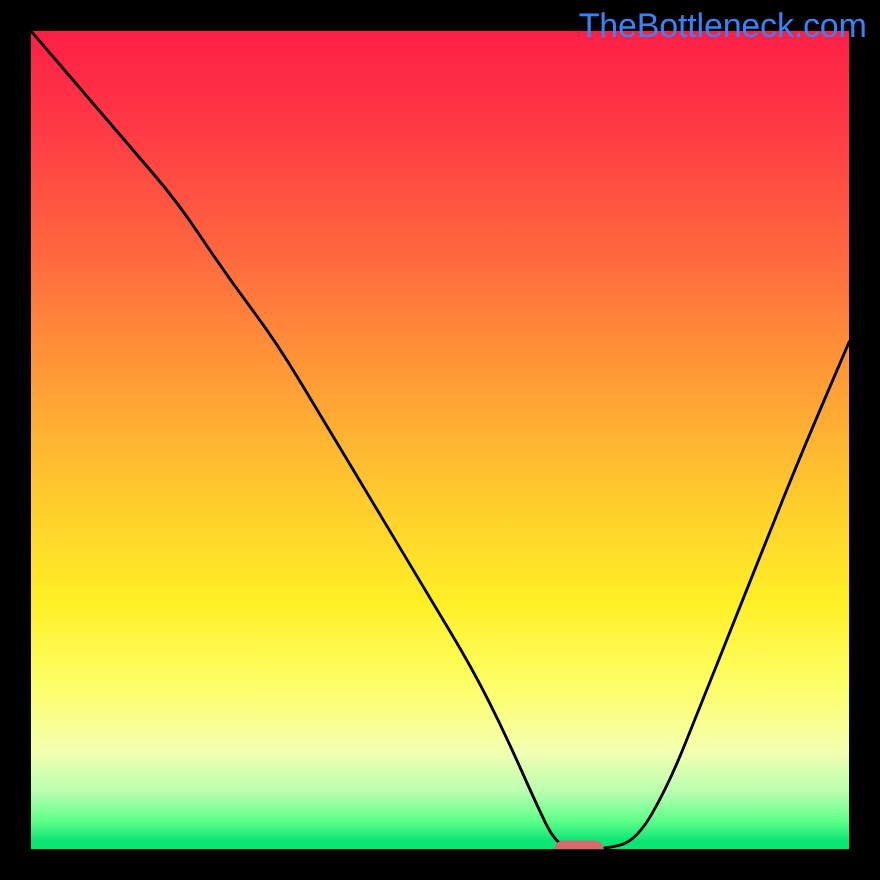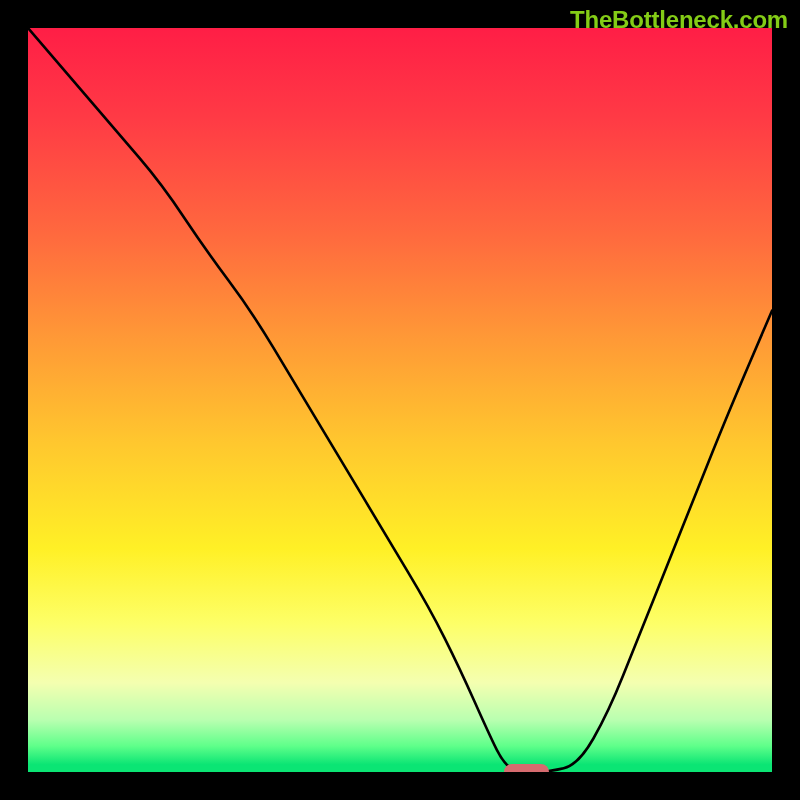--- a/index.html
+++ b/index.html
@@ -41,23 +41,23 @@
       #b9ffb0 93%,
       #5fff8a 96.5%,
       #0be574 99%,
       #0be574 100%
     );
   }
   .watermark {
     position: absolute;
     top: 6px;
     right: 12px;
-    color: #84cc16;
-    font-size: 24px;
-    font-weight: 700;
+    color: #3b82f6;
+    font-size: 31px;
+    font-weight: 400;
     letter-spacing: -0.2px;
     user-select: none;
   }
   svg.curve {
     position: absolute;
     inset: 0;
   }
   .marker {
     position: absolute;
     border-radius: 999px;

